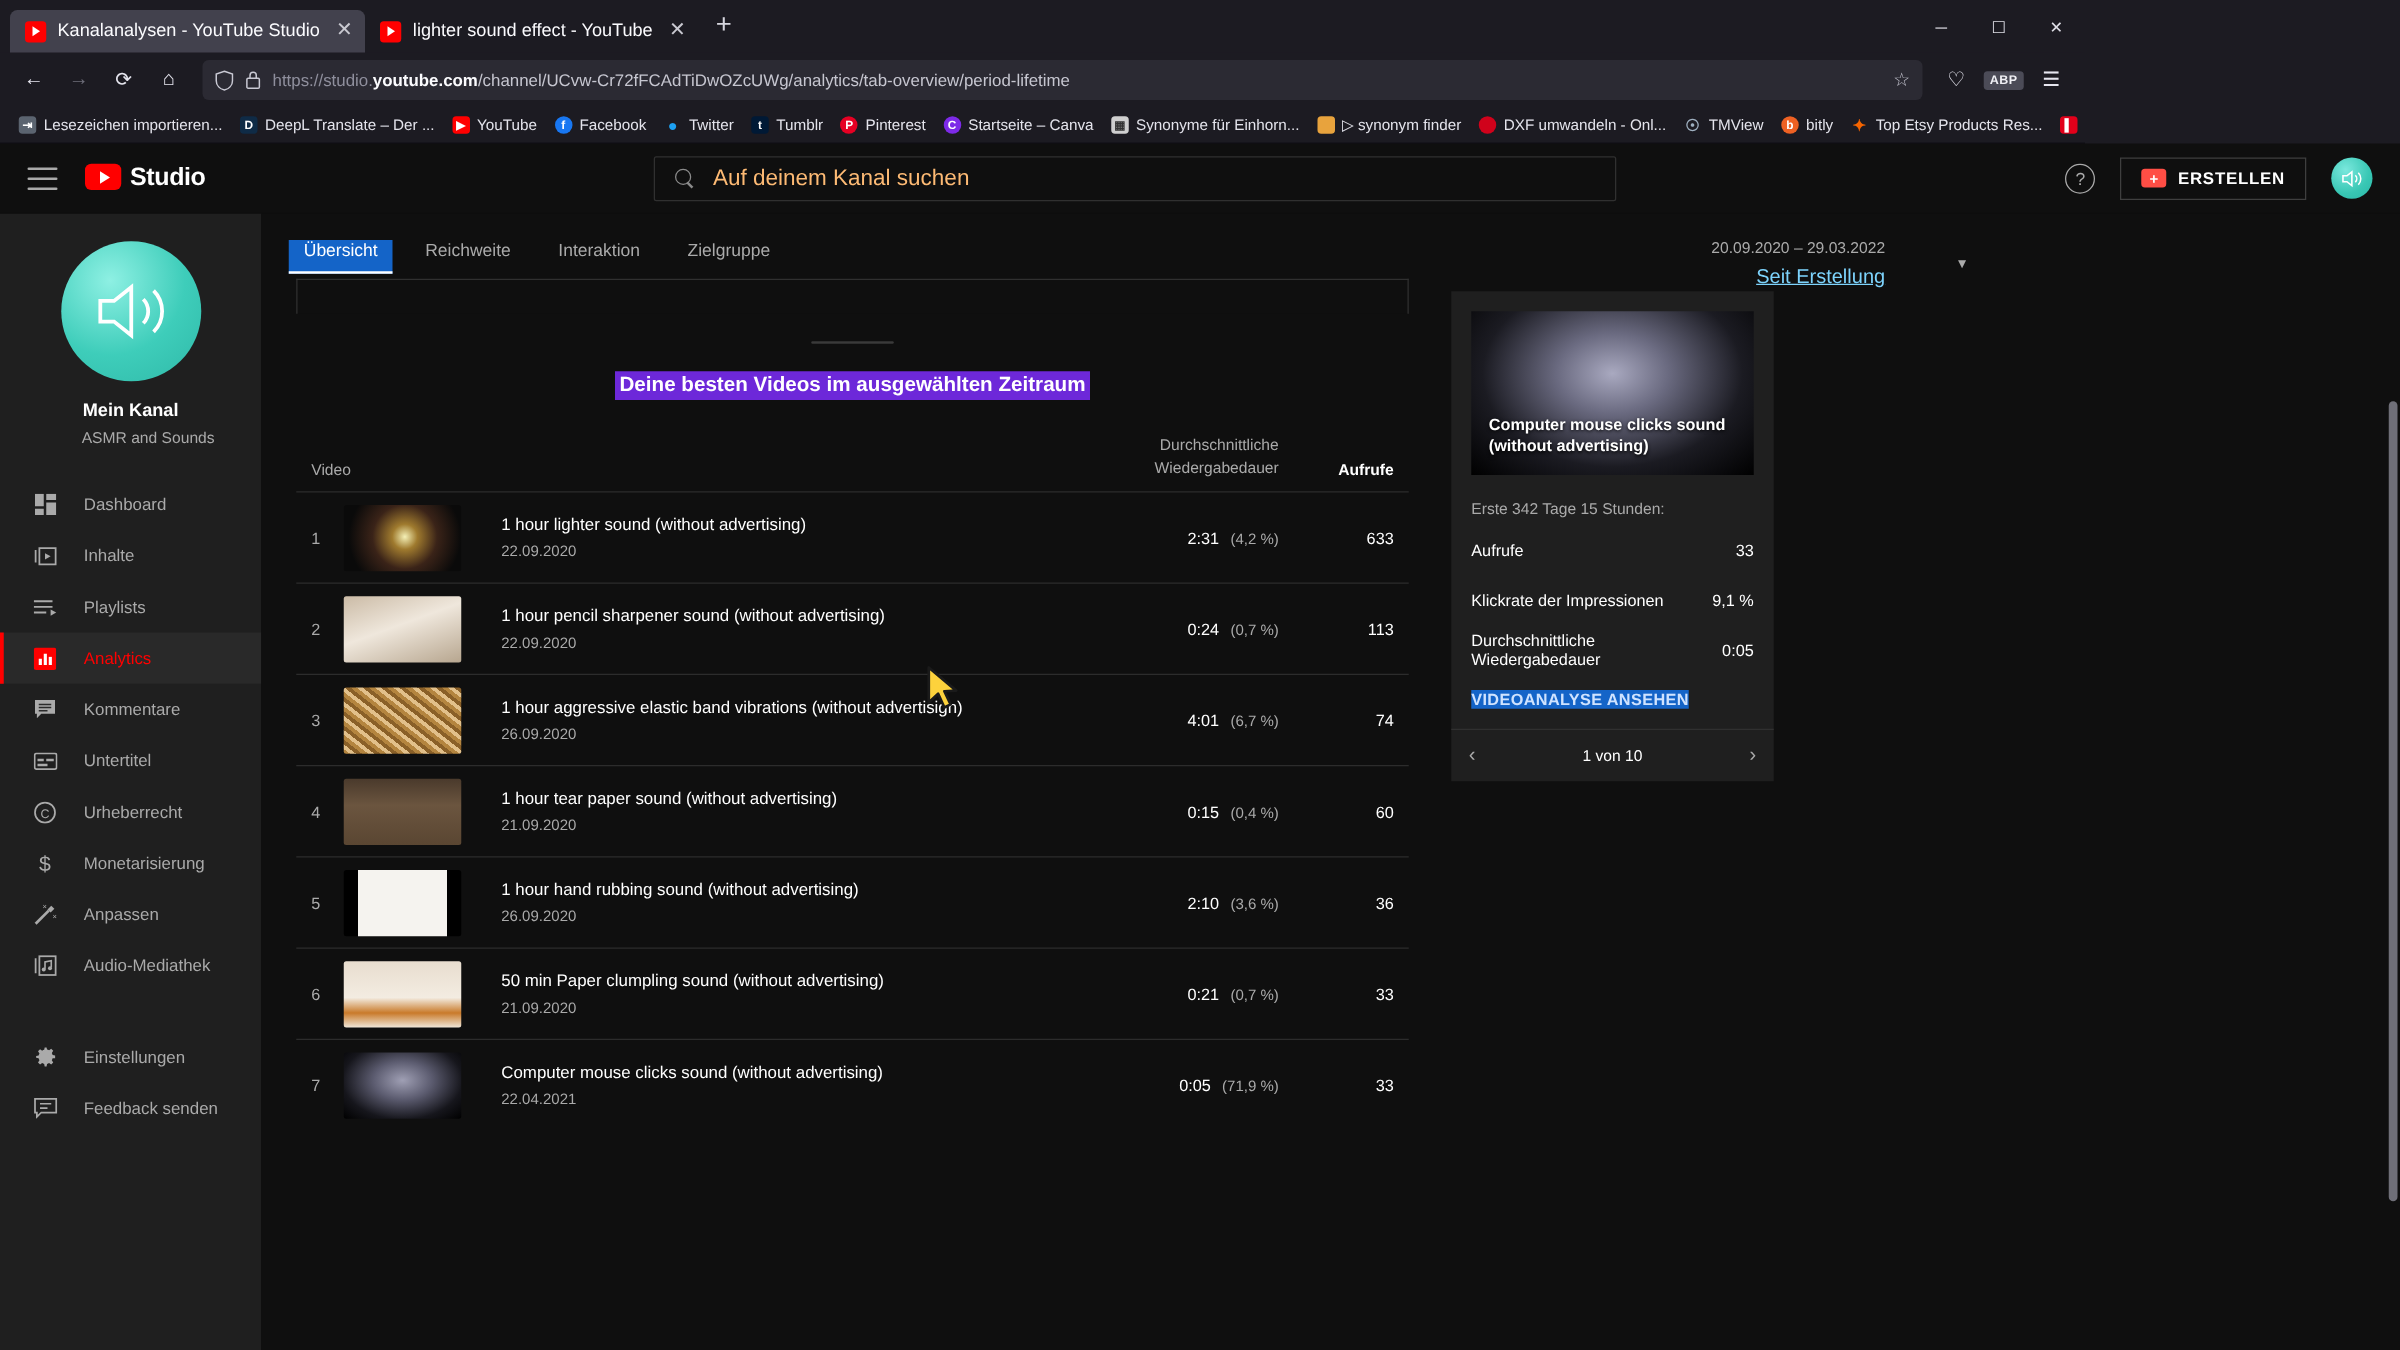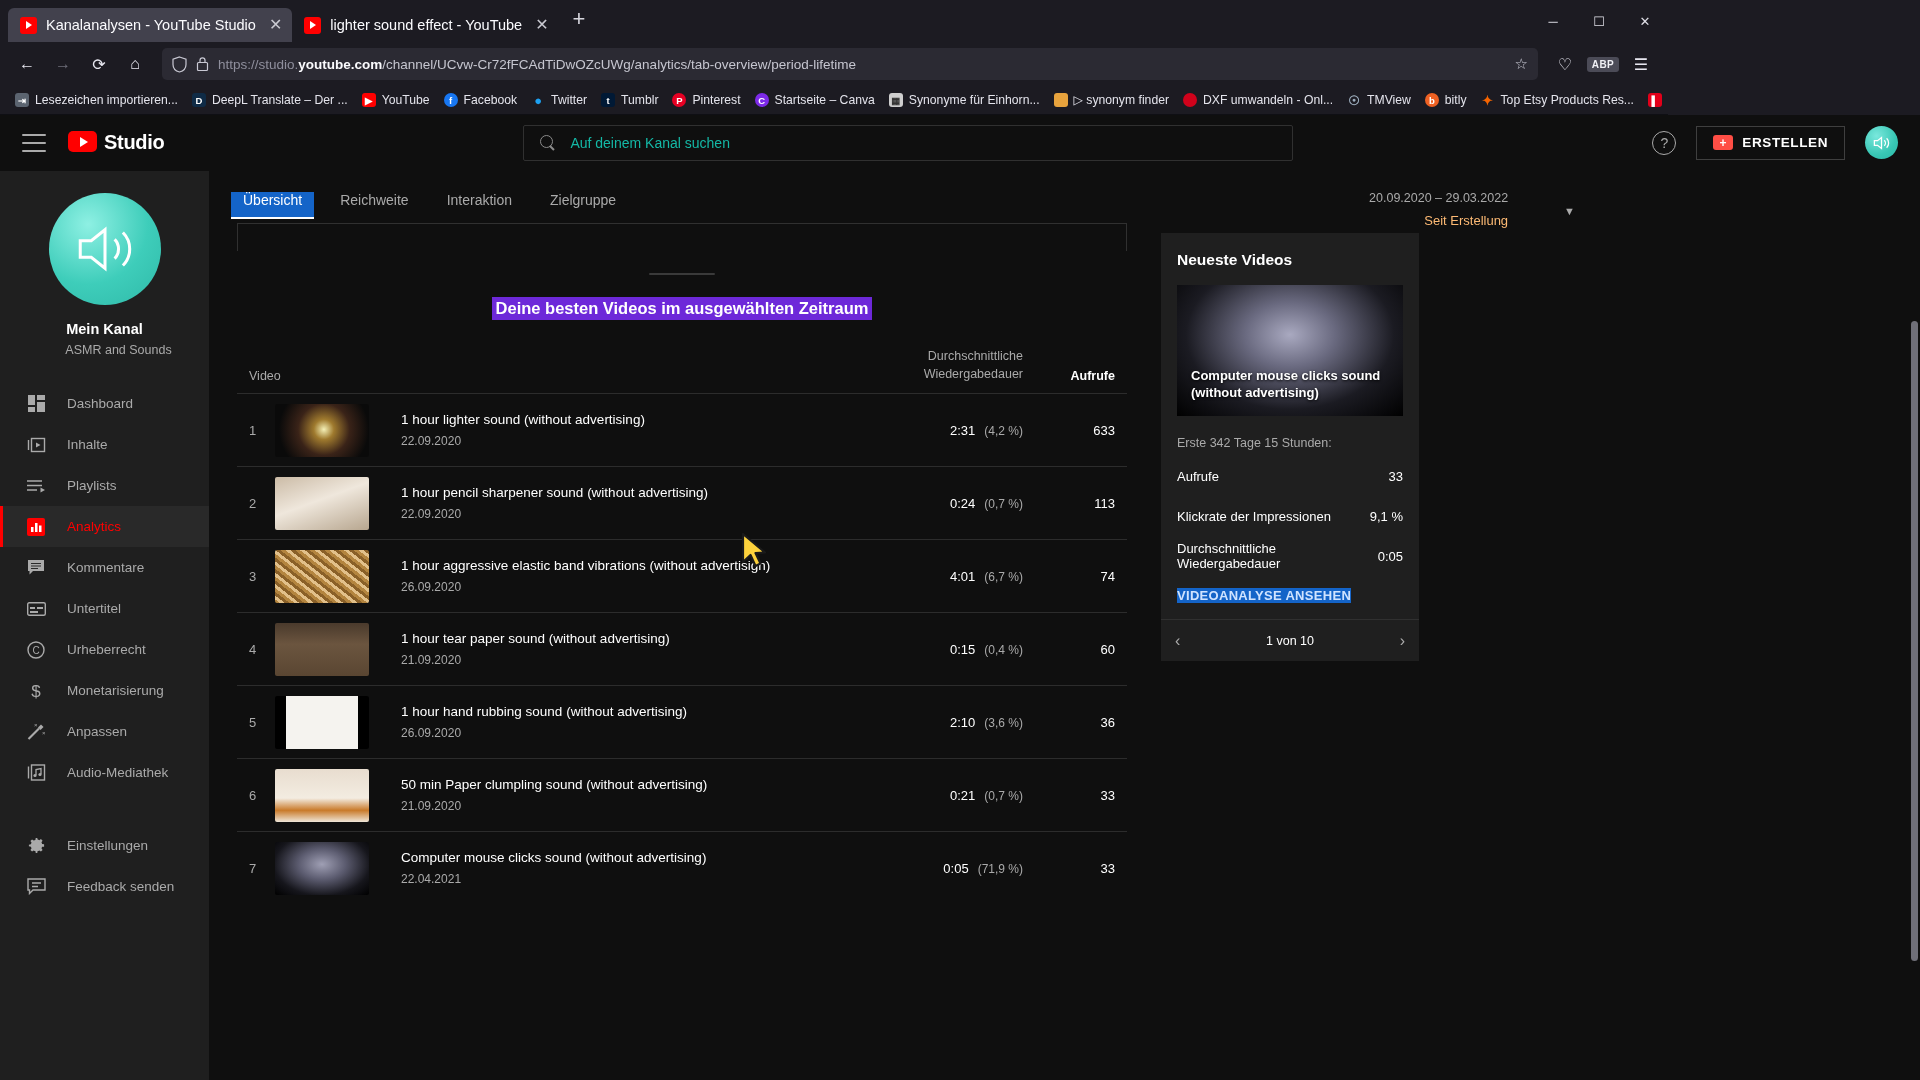--- a/index.html
+++ b/index.html
@@ -96,21 +96,21 @@
     display: flex; align-items: center; gap: 14px; padding: 0 16px; border-radius: 2px;
   }
   .searchbox .magnifier { width: 16px; height: 16px; position: relative; flex: 0 0 auto;}
   .searchbox .magnifier::before {
     content:""; position:absolute; width: 11px; height: 11px; border: 1.6px solid #8b8b8b; border-radius: 50%;
   }
   .searchbox .magnifier::after {
     content:""; position:absolute; width: 6px; height: 1.6px; background: #8b8b8b;
     transform: rotate(45deg); left: 9px; top: 12px;
   }
-  .search-ph { color: #14b8a6; font-size: 14px; }
+  .search-ph { color: #fdba74; font-size: 18px; }
 
   .header-right { display: flex; align-items: center; gap: 20px; }
   .help-ic { width: 24px; height: 24px; border: 1.6px solid #aaa; border-radius: 50%;
              color: #aaa; font-size: 14px; display:flex; align-items:center; justify-content:center; }
   .create-btn {
     display: flex; align-items: center; gap: 9px; border: 1px solid #3f3f3f;
     height: 34px; padding: 0 16px; color: #fff; font-size: 13.5px; font-weight: 600; letter-spacing: .6px;
   }
   .cam-ic { width: 20px; height: 15px; background: #ff4e45; border-radius: 3px;
             display:flex; align-items:center; justify-content:center; color:#fff; font-size:12px; font-weight:700;
@@ -150,21 +150,21 @@
   .tab-link { color: #aaa; font-size: 14px; padding: 0 12px 11px 12px; margin-right: 14px; position: relative; }
   .tab-link.active { color: #fff; background: #1464c8; }
   .tab-link.active::after {
     content: ""; position: absolute; left: 0; right: 0; bottom: 0; height: 2px; background: #fff;
   }
   .date-range {
     position: absolute; right: 345px; top: 20px; display: flex; align-items: flex-start; gap: 56px;
   }
   .dr-texts { text-align: right; }
   .dr-period { color: #aaa; font-size: 12.5px; }
-  .dr-label { color: #fdba74; font-size: 13px; margin-top: 8px; }
+  .dr-label { color: #7dd3fc; font-size: 16px; margin-top: 8px; text-decoration: underline; }
   .dr-caret { color: #aaa; font-size: 11px; margin-top: 14px; }
 
   .content { display: flex; gap: 34px; padding: 0 28px 0 28px; margin-top: 4px; }
   .left-col { width: 890px; flex: 0 0 auto; }
   .card-stub { height: 28px; border: 1px solid #303030; border-bottom: none; background: #0f0f0f; }
   .grip { width: 66px; height: 2px; background: #3a3a3a; margin: 22px auto 0; border-radius: 2px;}
 
   .top-title {
     text-align: center; margin: 22px auto 0; font-size: 16.5px; font-weight: 700;
     color: #fff; background: #6d28d9; width: fit-content; padding: 2px 4px;
@@ -629,21 +629,20 @@
             <div class="r-info">
               <div class="r-title">Computer mouse clicks sound (without advertising)</div>
               <div class="r-date">22.04.2021</div>
             </div>
             <div class="r-dur"><span>0:05</span><span class="pct">(71,9 %)</span></div>
             <div class="r-views">33</div>
           </div>
         </div>
 
         <div class="right-col">
-          <div class="rp-title">Neueste Videos</div>
           <div class="rp-thumb" style="background:radial-gradient(ellipse at 50% 38%, #a9a9c0 0%, #6a6a80 28%, #1b1b22 65%, #000 100%)">
             <div class="rp-thumb-label">Computer mouse clicks sound (without advertising)</div>
           </div>
           <div class="rp-sub">Erste 342 Tage 15 Stunden:</div>
 
           <div class="rp-metric">
             <span>Aufrufe</span>
             <span>33</span>
           </div>
           <div class="rp-metric">

